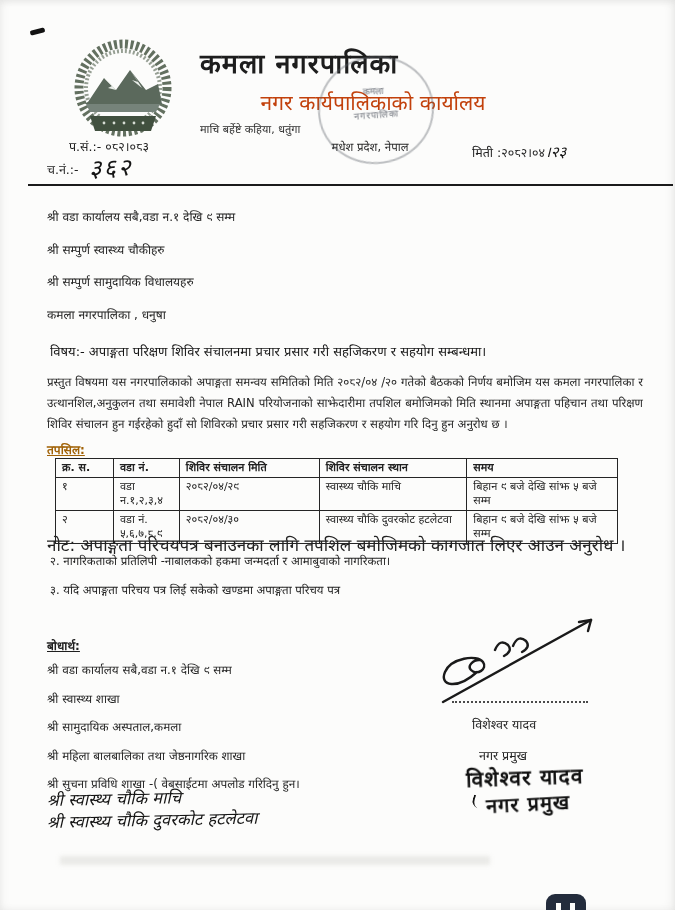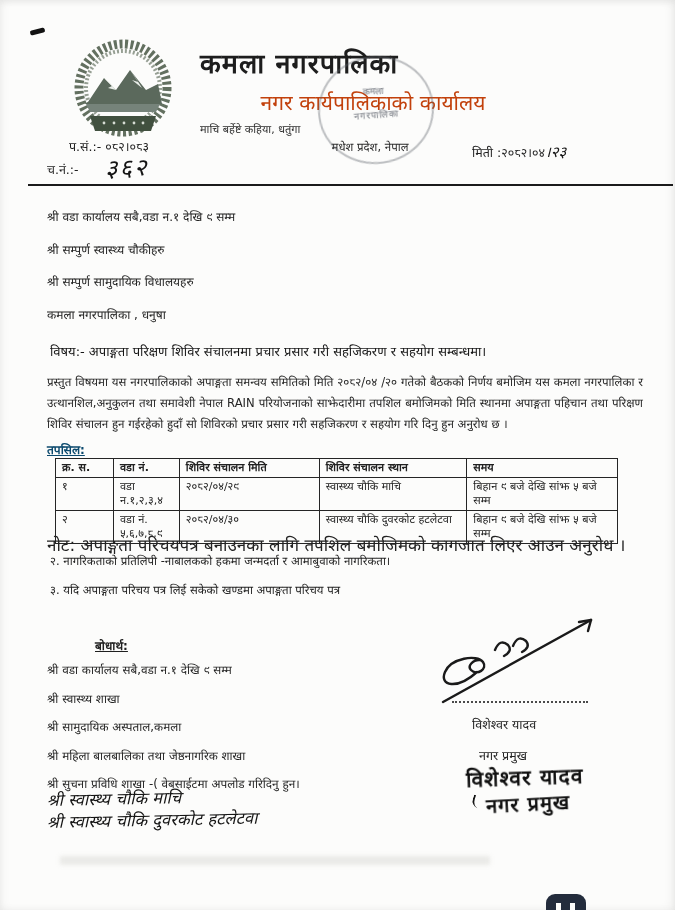--- a/index.html
+++ b/index.html
@@ -14,46 +14,46 @@
     box-shadow:inset -4px 0 8px rgba(0,0,0,.05), inset 0 3px 6px rgba(0,0,0,.04), inset 4px 0 8px rgba(0,0,0,.03);
   }
   .abs{position:absolute;}
   
   .emblem{left:62px;top:36px;width:122px;height:114px;filter:blur(.35px);}
   .org-name{left:200px;top:44px;width:340px;font-size:27px;font-weight:600;color:#1d1d1d;letter-spacing:1px;}
   .office-name{left:203px;top:88px;width:340px;text-align:center;font-size:21px;font-weight:500;color:#c2410c;}
   .addr1{left:200px;top:121px;width:340px;text-align:left;font-size:11px;color:#2c2c2c;}
   .addr2{left:200px;top:139px;width:340px;text-align:center;font-size:11.5px;color:#2c2c2c;}
   .ref-line{left:47px;top:138px;font-size:12.5px;color:#1f1f1f;margin-left:22px;}
-  .disp-line{left:47px;top:158px;font-size:12.5px;color:#1f1f1f;display:flex;align-items:flex-end;gap:26px;}
+  .disp-line{left:47px;top:158px;font-size:12.5px;color:#1f1f1f;display:flex;align-items:flex-end;gap:10px;}
   .hand{font-style:italic;font-weight:500;color:#151515;}
   .disp-no{font-size:24px;line-height:20px;letter-spacing:2px;transform:rotate(-2deg);}
   .date-line{left:432px;top:141px;font-size:12.5px;color:#1f1f1f;margin-left:40px;}
   .date-hand{font-size:15px;}
   .head-rule{left:28px;top:184px;width:645px;height:2px;background:#1b1b1b;}
   .corner-speck{left:30px;top:29px;width:15px;height:5px;background:#121212;border-radius:2px;transform:rotate(-14deg);}
   
   .hstamp{left:318px;top:56px;width:112px;height:104px;border:2px solid rgba(95,100,108,.40);border-radius:50%;filter:blur(.5px);transform:rotate(-8deg);}
   .hstamp-t{position:absolute;width:100%;text-align:center;font-size:9px;color:rgba(70,75,85,.55);font-weight:600;}
   .hstamp-t1{top:26px;transform:rotate(6deg);}
   .hstamp-t2{top:50px;transform:rotate(4deg);letter-spacing:1px;}
   
   .recipients{left:47px;top:208px;width:560px;font-size:12px;color:#242424;}
   .recipients .line{height:32.5px;}
   .subject{left:50px;top:342px;width:600px;font-size:13px;font-weight:400;color:#161616;}
   .body-par{left:47px;top:372px;width:596px;font-size:11.6px;line-height:21px;text-align:justify;color:#252525;}
-  .tapasil{left:47px;top:441px;font-size:12px;font-weight:600;text-decoration:underline;color:#0c4a6e;}
+  .tapasil{left:47px;top:441px;font-size:12px;font-weight:600;text-decoration:underline;color:#a16207;}
   
   .camp-table{left:55px;top:458px;width:563px;border-collapse:collapse;font-size:11px;color:#222;}
   .camp-table th,.camp-table td{border:1.6px solid #252525;padding:2px 6px;text-align:left;vertical-align:top;font-weight:500;line-height:14px;}
   .camp-table th{font-weight:600;}
   .note{left:47px;top:533px;width:590px;font-size:17px;color:#232323;}
   .docs{left:50px;top:553px;width:560px;font-size:11.5px;color:#232323;}
   .docs .line{height:29px;}
-  .bodhartha{left:47px;top:637px;font-size:12px;font-weight:600;text-decoration:underline;color:#1f1f1f;margin-left:48px;}
+  .bodhartha{left:47px;top:637px;font-size:12px;font-weight:600;text-decoration:underline;color:#1f1f1f;}
   .cc{left:47px;top:661px;width:420px;font-size:11.8px;color:#242424;}
   .cc .line{height:28.5px;}
   .cc-hand{left:47px;top:790px;width:420px;font-size:16.5px;line-height:22px;}
   .cc-hand .hline{transform:rotate(-1.2deg);transform-origin:left;}
   
   .sig-svg{left:433px;top:610px;width:195px;height:96px;}
   .sig-dots{left:452px;top:699px;width:136px;border-bottom:2px dotted #4a4a4a;height:2px;}
   .sig-name{left:472px;top:716px;font-size:12.5px;color:#222;}
   .sig-title{left:479px;top:747px;font-size:12.5px;color:#222;}
   .stamp-name{left:466px;top:763px;font-size:21px;font-weight:800;color:#101010;transform:rotate(-2deg);letter-spacing:1px;filter:blur(.2px);}

